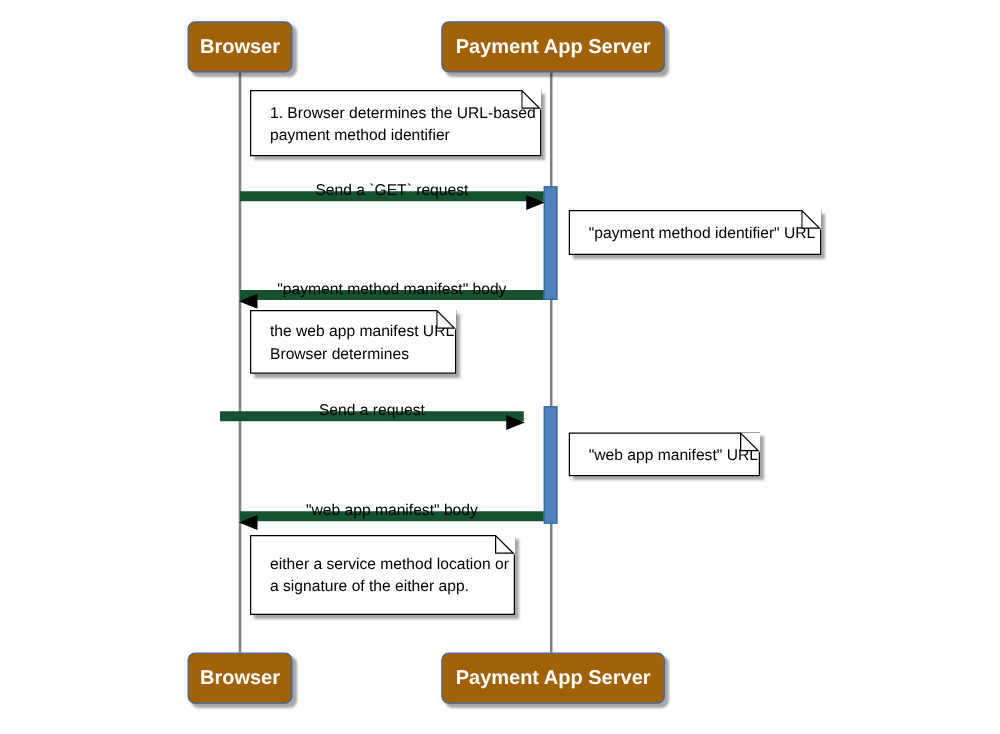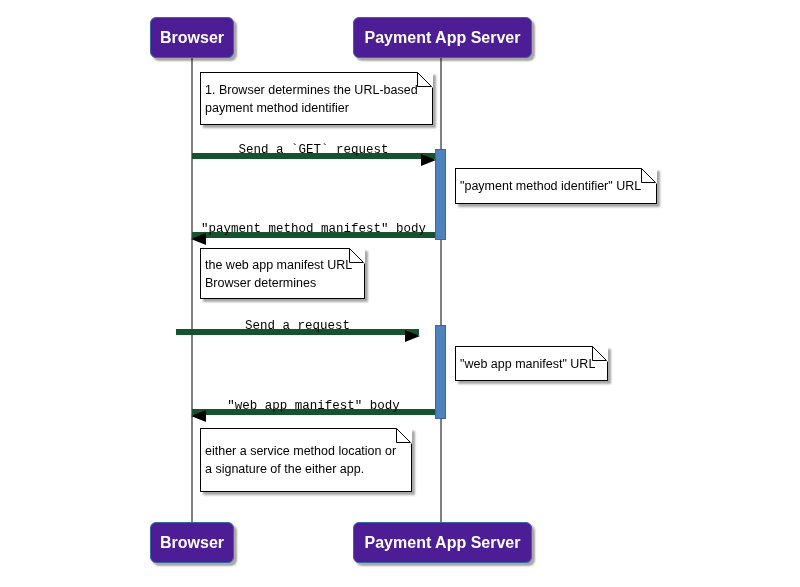--- a/index.html
+++ b/index.html
@@ -7,21 +7,21 @@
     position:relative;
     width:800px;height:587px;
     background:#ffffff;
     font-family:"Liberation Sans","DejaVu Sans",sans-serif;
     color:#000;
     overflow:hidden;
   }
   
   .actor{
     position:absolute;
-    background:#4c1d95;
+    background:#a16207;
     border:1px solid #3a67a4;
     border-radius:6px;
     box-shadow:3px 3px 2px rgba(0,0,0,0.35);
     color:#ffffff;
     font-size:16px;font-weight:bold;
     display:flex;align-items:center;justify-content:center;
     white-space:nowrap;
     box-sizing:border-box;
   }
   
@@ -35,32 +35,31 @@
     box-sizing:border-box;
   }
   
   .note{
     position:absolute;
     background:#ffffff;
     border:1px solid #000000;
     box-shadow:3px 3px 2px rgba(0,0,0,0.35);
     box-sizing:border-box;
     display:flex;flex-direction:column;justify-content:center;
-    padding:0 4px;
+    padding:0 15px;
     font-size:12.5px;line-height:18px;
     white-space:nowrap;
   }
   .note .fold{
     position:absolute;top:-1px;right:-1px;width:16px;height:16px;
   }
   
   .message{
     position:absolute;height:0;
-    border-top:6px solid #14532d;
-    font-family:Liberation Mono, monospace;
+    border-top:8px solid #14532d;
   }
   .message .label{
     position:absolute;left:50%;bottom:2px;
     transform:translateX(-50%);
     white-space:nowrap;
     font-size:12.5px;
     background:transparent;
   }
   .arrowhead{
     position:absolute;width:0;height:0;

